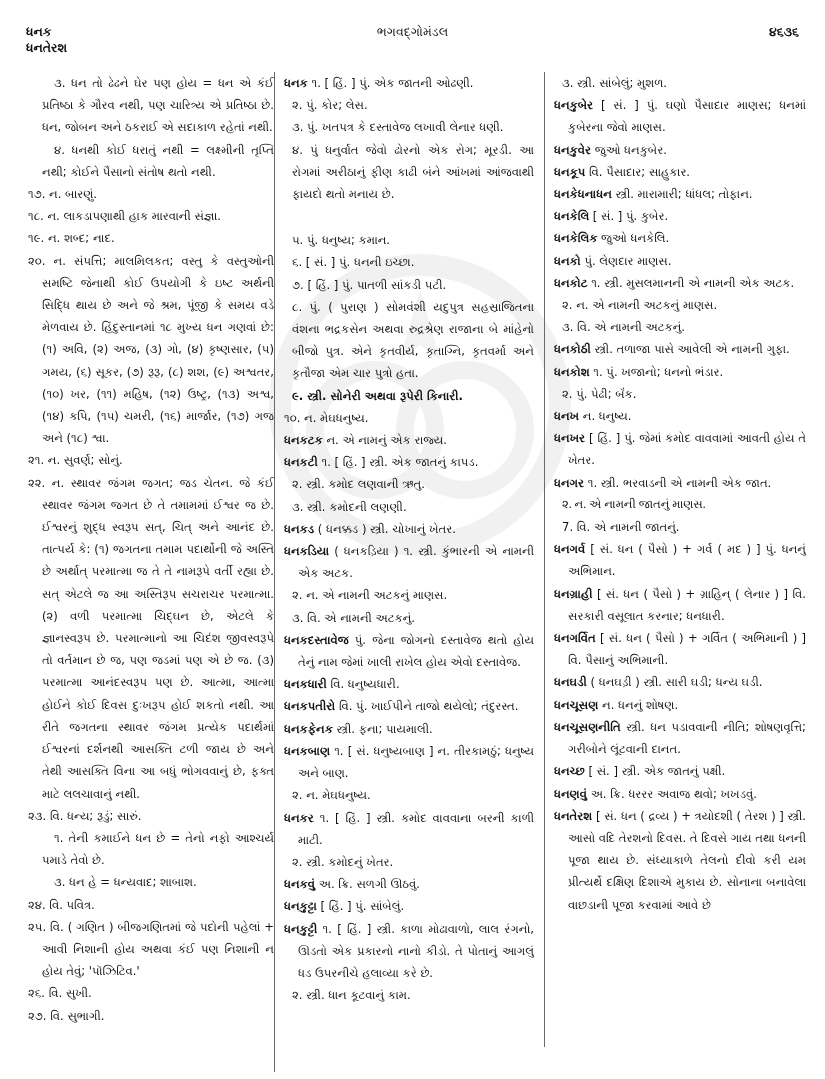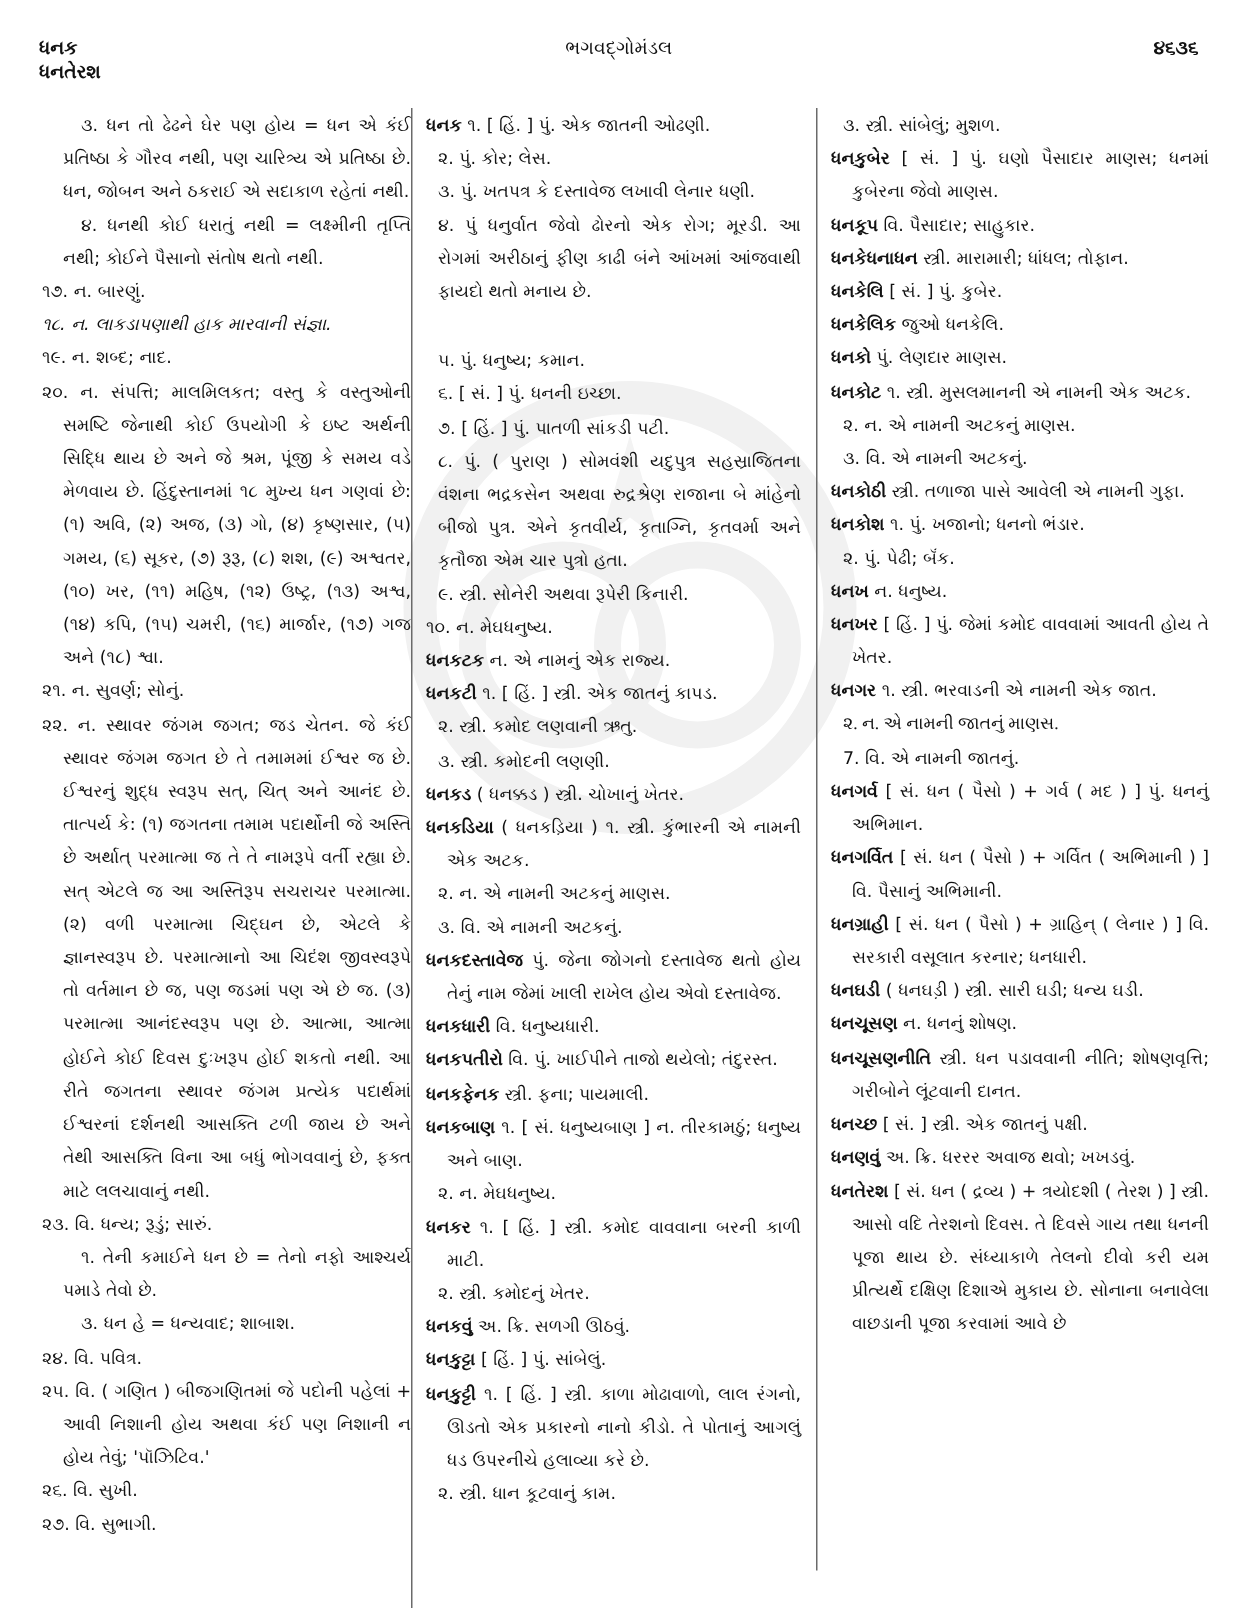--- a/index.html
+++ b/index.html
@@ -108,21 +108,21 @@
 </svg>
 
 <main class="columns">
   <div class="divider div-1"></div>
   <div class="divider div-2"></div>
 
   <section class="col col-1">
       <div class="hang" style="padding-left: 14px; text-indent: 12px;"><span>૩. ધન તો ઢેઢને ઘેર પણ હોય = ધન એ કંઈ પ્રતિષ્ઠા કે ગૌરવ નથી, પણ ચારિત્ર્ય એ પ્રતિષ્ઠા છે. ધન, જોબન અને ઠકરાઈ એ સદાકાળ રહેતાં નથી.</span></div>
       <div class="hang" style="padding-left: 14px; text-indent: 12px;"><span>૪. ધનથી કોઈ ધરાતું નથી = લક્ષ્મીની તૃપ્તિ નથી; કોઈને પૈસાનો સંતોષ થતો નથી.</span></div>
       <div class="hang" style="padding-left: 14px; text-indent: -14px;"><span>૧૭. ન. બારણું.</span></div>
-      <div class="hang" style="padding-left: 14px; text-indent: -14px; font-style: italic;"><span>૧૮. ન. લાકડાપણાથી હાક મારવાની સંજ્ઞા.</span></div>
+      <div class="hang" style="padding-left: 14px; text-indent: -14px;"><span>૧૮. ન. લાકડાપણાથી હાક મારવાની સંજ્ઞા.</span></div>
       <div class="hang" style="padding-left: 14px; text-indent: -14px;"><span>૧૯. ન. શબ્દ; નાદ.</span></div>
       <div class="hang" style="padding-left: 14px; text-indent: -14px;"><span>૨૦. ન. સંપત્તિ; માલમિલકત; વસ્તુ કે વસ્તુઓની સમષ્ટિ જેનાથી કોઈ ઉપયોગી કે ઇષ્ટ અર્થની સિદ્ધિ થાય છે અને જે શ્રમ, પૂંજી કે સમય વડે મેળવાય છે. હિંદુસ્તાનમાં ૧૮ મુખ્ય ધન ગણવાં છે: (૧) અવિ, (૨) અજ, (૩) ગો, (૪) કૃષ્ણસાર, (૫) ગમય, (૬) સૂકર, (૭) રૂરૂ, (૮) શશ, (૯) અશ્વતર, (૧૦) ખર, (૧૧) મહિષ, (૧૨) ઉષ્ટ્ર, (૧૩) અશ્વ, (૧૪) કપિ, (૧૫) ચમરી, (૧૬) માર્જાર, (૧૭) ગજ અને (૧૮) શ્વા.</span></div>
       <div class="hang" style="padding-left: 14px; text-indent: -14px;"><span>૨૧. ન. સુવર્ણ; સોનું.</span></div>
       <div class="hang" style="padding-left: 14px; text-indent: -14px;"><span>૨૨. ન. સ્થાવર જંગમ જગત; જડ ચેતન. જે કંઈ સ્થાવર જંગમ જગત છે તે તમામમાં ઈશ્વર જ છે. ઈશ્વરનું શુદ્ધ સ્વરૂપ સત્, ચિત્ અને આનંદ છે. તાત્પર્ય કે: (૧) જગતના તમામ પદાર્થોની જે અસ્તિ છે અર્થાત્ પરમાત્મા જ તે તે નામરૂપે વર્તી રહ્યા છે. સત્ એટલે જ આ અસ્તિરૂપ સચરાચર પરમાત્મા. (૨) વળી પરમાત્મા ચિદ્ઘન છે, એટલે કે જ્ઞાનસ્વરૂપ છે. પરમાત્માનો આ ચિદંશ જીવસ્વરૂપે તો વર્તમાન છે જ, પણ જડમાં પણ એ છે જ. (૩) પરમાત્મા આનંદસ્વરૂપ પણ છે. આત્મા, આત્મા હોઈને કોઈ દિવસ દુઃખરૂપ હોઈ શકતો નથી. આ રીતે જગતના સ્થાવર જંગમ પ્રત્યેક પદાર્થમાં ઈશ્વરનાં દર્શનથી આસક્તિ ટળી જાય છે અને તેથી આસક્તિ વિના આ બધું ભોગવવાનું છે, ફક્ત માટે લલચાવાનું નથી.</span></div>
       <div class="hang" style="padding-left: 14px; text-indent: -14px;"><span>૨૩. વિ. ધન્ય; રૂડું; સારું.</span></div>
       <div class="hang" style="padding-left: 14px; text-indent: 12px;"><span>૧. તેની કમાઈને ધન છે = તેનો નફો આશ્ચર્ય પમાડે તેવો છે.</span></div>
       <div class="hang" style="padding-left: 14px; text-indent: 12px;"><span>૩. ધન હે = ધન્યવાદ; શાબાશ.</span></div>
       <div class="hang" style="padding-left: 14px; text-indent: -14px;"><span>૨૪. વિ. પવિત્ર.</span></div>
       <div class="hang" style="padding-left: 14px; text-indent: -14px;"><span>૨૫. વિ. ( ગણિત ) બીજગણિતમાં જે પદોની પહેલાં + આવી નિશાની હોય અથવા કંઈ પણ નિશાની ન હોય તેવું; 'પૉઝિટિવ.'</span></div>
       <div class="hang" style="padding-left: 14px; text-indent: -14px;"><span>૨૬. વિ. સુખી.</span></div>
@@ -130,21 +130,21 @@
     </section>
   <section class="col col-2">
       <div class="hang"><span class="hw">ધનક</span> <span>૧. [ હિં. ] પું. એક જાતની ઓઢણી.</span></div>
       <div class="hang" style="padding-left: 8px; text-indent: 0px;"><span>૨. પું. કોર; લેસ.</span></div>
       <div class="hang" style="padding-left: 8px; text-indent: 0px;"><span>૩. પું. ખતપત્ર કે દસ્તાવેજ લખાવી લેનાર ધણી.</span></div>
       <div class="hang" style="padding-left: 8px; text-indent: 0px;"><span>૪. પું ધનુર્વાત જેવો ઢોરનો એક રોગ; મૂરડી. આ રોગમાં અરીઠાનું ફીણ કાઢી બંને આંખમાં આંજવાથી ફાયદો થતો મનાય છે.</span></div>
       <div class="hang" style="padding-left: 8px; text-indent: 0px; margin-top: 24px;"><span>૫. પું. ધનુષ્ય; કમાન.</span></div>
       <div class="hang" style="padding-left: 8px; text-indent: 0px;"><span>૬. [ સં. ] પું. ધનની ઇચ્છા.</span></div>
       <div class="hang" style="padding-left: 8px; text-indent: 0px;"><span>૭. [ હિં. ] પું. પાતળી સાંકડી પટી.</span></div>
       <div class="hang" style="padding-left: 8px; text-indent: 0px;"><span>૮. પું. ( પુરાણ ) સોમવંશી યદુપુત્ર સહસ્રાજિતના વંશના ભદ્રકસેન અથવા રુદ્રશ્રેણ રાજાના બે માંહેનો બીજો પુત્ર. એને કૃતવીર્ય, કૃતાગ્નિ, કૃતવર્મા અને કૃતૌજા એમ ચાર પુત્રો હતા.</span></div>
-      <div class="hang" style="padding-left: 8px; text-indent: 0px;"><span>૯. સ્ત્રી. સોનેરી અથવા રૂપેરી કિનારી.</span></div>
+      <div class="hang" style="padding-left: 8px; text-indent: 0px; font-weight: bold;"><span>૯. સ્ત્રી. સોનેરી અથવા રૂપેરી કિનારી.</span></div>
       <div class="hang" style="padding-left: 0px; text-indent: 0px;"><span>૧૦. ન. મેઘધનુષ્ય.</span></div>
       <div class="hang"><span class="hw">ધનકટક</span> <span>ન. એ નામનું એક રાજ્ય.</span></div>
       <div class="hang"><span class="hw">ધનકટી</span> <span>૧. [ હિં. ] સ્ત્રી. એક જાતનું કાપડ.</span></div>
       <div class="hang" style="padding-left: 8px; text-indent: 0px;"><span>૨. સ્ત્રી. કમોદ લણવાની ઋતુ.</span></div>
       <div class="hang" style="padding-left: 8px; text-indent: 0px;"><span>૩. સ્ત્રી. કમોદની લણણી.</span></div>
       <div class="hang"><span class="hw">ધનકડ</span> <span>( ધનક્કડ ) સ્ત્રી. ચોખાનું ખેતર.</span></div>
       <div class="hang"><span class="hw">ધનકડિયા</span> <span>( ધનકડ઼િયા ) ૧. સ્ત્રી. કુંભારની એ નામની એક અટક.</span></div>
       <div class="hang" style="padding-left: 8px; text-indent: 0px;"><span>૨. ન. એ નામની અટકનું માણસ.</span></div>
       <div class="hang" style="padding-left: 8px; text-indent: 0px;"><span>૩. વિ. એ નામની અટકનું.</span></div>
       <div class="hang"><span class="hw">ધનકદસ્તાવેજ</span> <span>પું. જેના જોગનો દસ્તાવેજ થતો હોય તેનું નામ જેમાં ખાલી રાખેલ હોય એવો દસ્તાવેજ.</span></div>
@@ -156,39 +156,40 @@
       <div class="hang"><span class="hw">ધનકર</span> <span>૧. [ હિં. ] સ્ત્રી. કમોદ વાવવાના બરની કાળી માટી.</span></div>
       <div class="hang" style="padding-left: 8px; text-indent: 0px;"><span>૨. સ્ત્રી. કમોદનું ખેતર.</span></div>
       <div class="hang"><span class="hw">ધનકવું</span> <span>અ. ક્રિ. સળગી ઊઠવું.</span></div>
       <div class="hang"><span class="hw">ધનકુટ્ટા</span> <span>[ હિં. ] પું. સાંબેલું.</span></div>
       <div class="hang"><span class="hw">ધનકુટ્ટી</span> <span>૧. [ હિં. ] સ્ત્રી. કાળા મોઢાવાળો, લાલ રંગનો, ઊડતો એક પ્રકારનો નાનો કીડો. તે પોતાનું આગલું ધડ ઉપરનીચે હલાવ્યા કરે છે.</span></div>
       <div class="hang" style="padding-left: 8px; text-indent: 0px;"><span>૨. સ્ત્રી. ધાન કૂટવાનું કામ.</span></div>
     </section>
   <section class="col col-3">
       <div class="hang" style="padding-left: 8px; text-indent: 0px;"><span>૩. સ્ત્રી. સાંબેલું; મુશળ.</span></div>
       <div class="hang"><span class="hw">ધનકુબેર</span> <span>[ સં. ] પું. ઘણો પૈસાદાર માણસ; ધનમાં કુબેરના જેવો માણસ.</span></div>
+      <div class="hang"><span class="hw">ધનકુવેર</span> <span>જુઓ ધનકુબેર.</span></div>
       <div class="hang"><span class="hw">ધનકૂપ</span> <span>વિ. પૈસાદાર; સાહુકાર.</span></div>
       <div class="hang"><span class="hw">ધનકેધનાધન</span> <span>સ્ત્રી. મારામારી; ધાંધલ; તોફાન.</span></div>
       <div class="hang"><span class="hw">ધનકેલિ</span> <span>[ સં. ] પું. કુબેર.</span></div>
       <div class="hang"><span class="hw">ધનકેલિક</span> <span>જુઓ ધનકેલિ.</span></div>
       <div class="hang"><span class="hw">ધનકો</span> <span>પું. લેણદાર માણસ.</span></div>
       <div class="hang"><span class="hw">ધનકોટ</span> <span>૧. સ્ત્રી. મુસલમાનની એ નામની એક અટક.</span></div>
       <div class="hang" style="padding-left: 8px; text-indent: 0px;"><span>૨. ન. એ નામની અટકનું માણસ.</span></div>
       <div class="hang" style="padding-left: 8px; text-indent: 0px;"><span>૩. વિ. એ નામની અટકનું.</span></div>
       <div class="hang"><span class="hw">ધનકોઠી</span> <span>સ્ત્રી. તળાજા પાસે આવેલી એ નામની ગુફા.</span></div>
       <div class="hang"><span class="hw">ધનકોશ</span> <span>૧. પું. ખજાનો; ધનનો ભંડાર.</span></div>
       <div class="hang" style="padding-left: 8px; text-indent: 0px;"><span>૨. પું. પેઢી; બૅંક.</span></div>
       <div class="hang"><span class="hw">ધનખ</span> <span>ન. ધનુષ્ય.</span></div>
       <div class="hang"><span class="hw">ધનખર</span> <span>[ હિં. ] પું. જેમાં કમોદ વાવવામાં આવતી હોય તે ખેતર.</span></div>
       <div class="hang"><span class="hw">ધનગર</span> <span>૧. સ્ત્રી. ભરવાડની એ નામની એક જાત.</span></div>
       <div class="hang" style="padding-left: 8px; text-indent: 0px; font-family: Liberation Serif, serif;"><span>૨. ન. એ નામની જાતનું માણસ.</span></div>
       <div class="hang" style="padding-left: 8px; text-indent: 0px;"><span>7. વિ. એ નામની જાતનું.</span></div>
       <div class="hang"><span class="hw">ધનગર્વ</span> <span>[ સં. ધન ( પૈસો ) + ગર્વ ( મદ ) ] પું. ધનનું અભિમાન.</span></div>
+      <div class="hang"><span class="hw">ધનગ્રાહી</span> <span>[ સં. ધન ( પૈસો ) + ગ્રાહિન્ ( લેનાર ) ] વિ. સરકારી વસૂલાત કરનાર; ધનધારી.</span></div>
       <div class="hang"><span class="hw">ધનગર્વિત</span> <span>[ સં. ધન ( પૈસો ) + ગર્વિત ( અભિમાની ) ] વિ. પૈસાનું અભિમાની.</span></div>
-      <div class="hang"><span class="hw">ધનગ્રાહી</span> <span>[ સં. ધન ( પૈસો ) + ગ્રાહિન્ ( લેનાર ) ] વિ. સરકારી વસૂલાત કરનાર; ધનધારી.</span></div>
       <div class="hang"><span class="hw">ધનઘડી</span> <span>( ધનઘડ઼ી ) સ્ત્રી. સારી ઘડી; ધન્ય ઘડી.</span></div>
       <div class="hang"><span class="hw">ધનચૂસણ</span> <span>ન. ધનનું શોષણ.</span></div>
       <div class="hang"><span class="hw">ધનચૂસણનીતિ</span> <span>સ્ત્રી. ધન પડાવવાની નીતિ; શોષણવૃત્તિ; ગરીબોને લૂંટવાની દાનત.</span></div>
       <div class="hang"><span class="hw">ધનચ્છ</span> <span>[ સં. ] સ્ત્રી. એક જાતનું પક્ષી.</span></div>
       <div class="hang"><span class="hw">ધનણવું</span> <span>અ. ક્રિ. ધરરર અવાજ થવો; ખખડવું.</span></div>
       <div class="hang"><span class="hw">ધનતેરશ</span> <span>[ સં. ધન ( દ્રવ્ય ) + ત્રયોદશી ( તેરશ ) ] સ્ત્રી. આસો વદિ તેરશનો દિવસ. તે દિવસે ગાય તથા ધનની પૂજા થાય છે. સંધ્યાકાળે તેલનો દીવો કરી યમ પ્રીત્યર્થે દક્ષિણ દિશાએ મુકાય છે. સોનાના બનાવેલા વાછડાની પૂજા કરવામાં આવે છે</span></div>
     </section>
 </main>
 
 </body></html>

